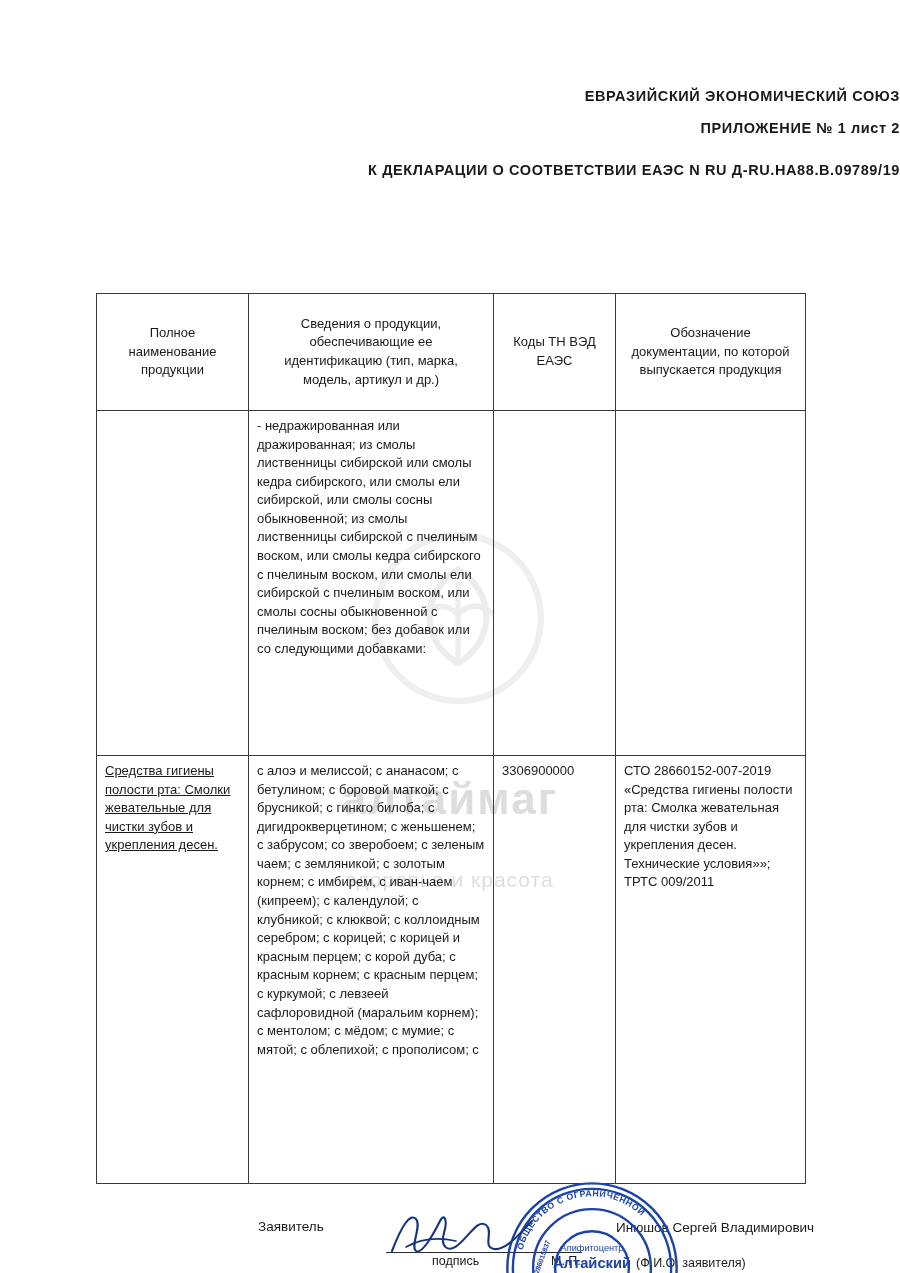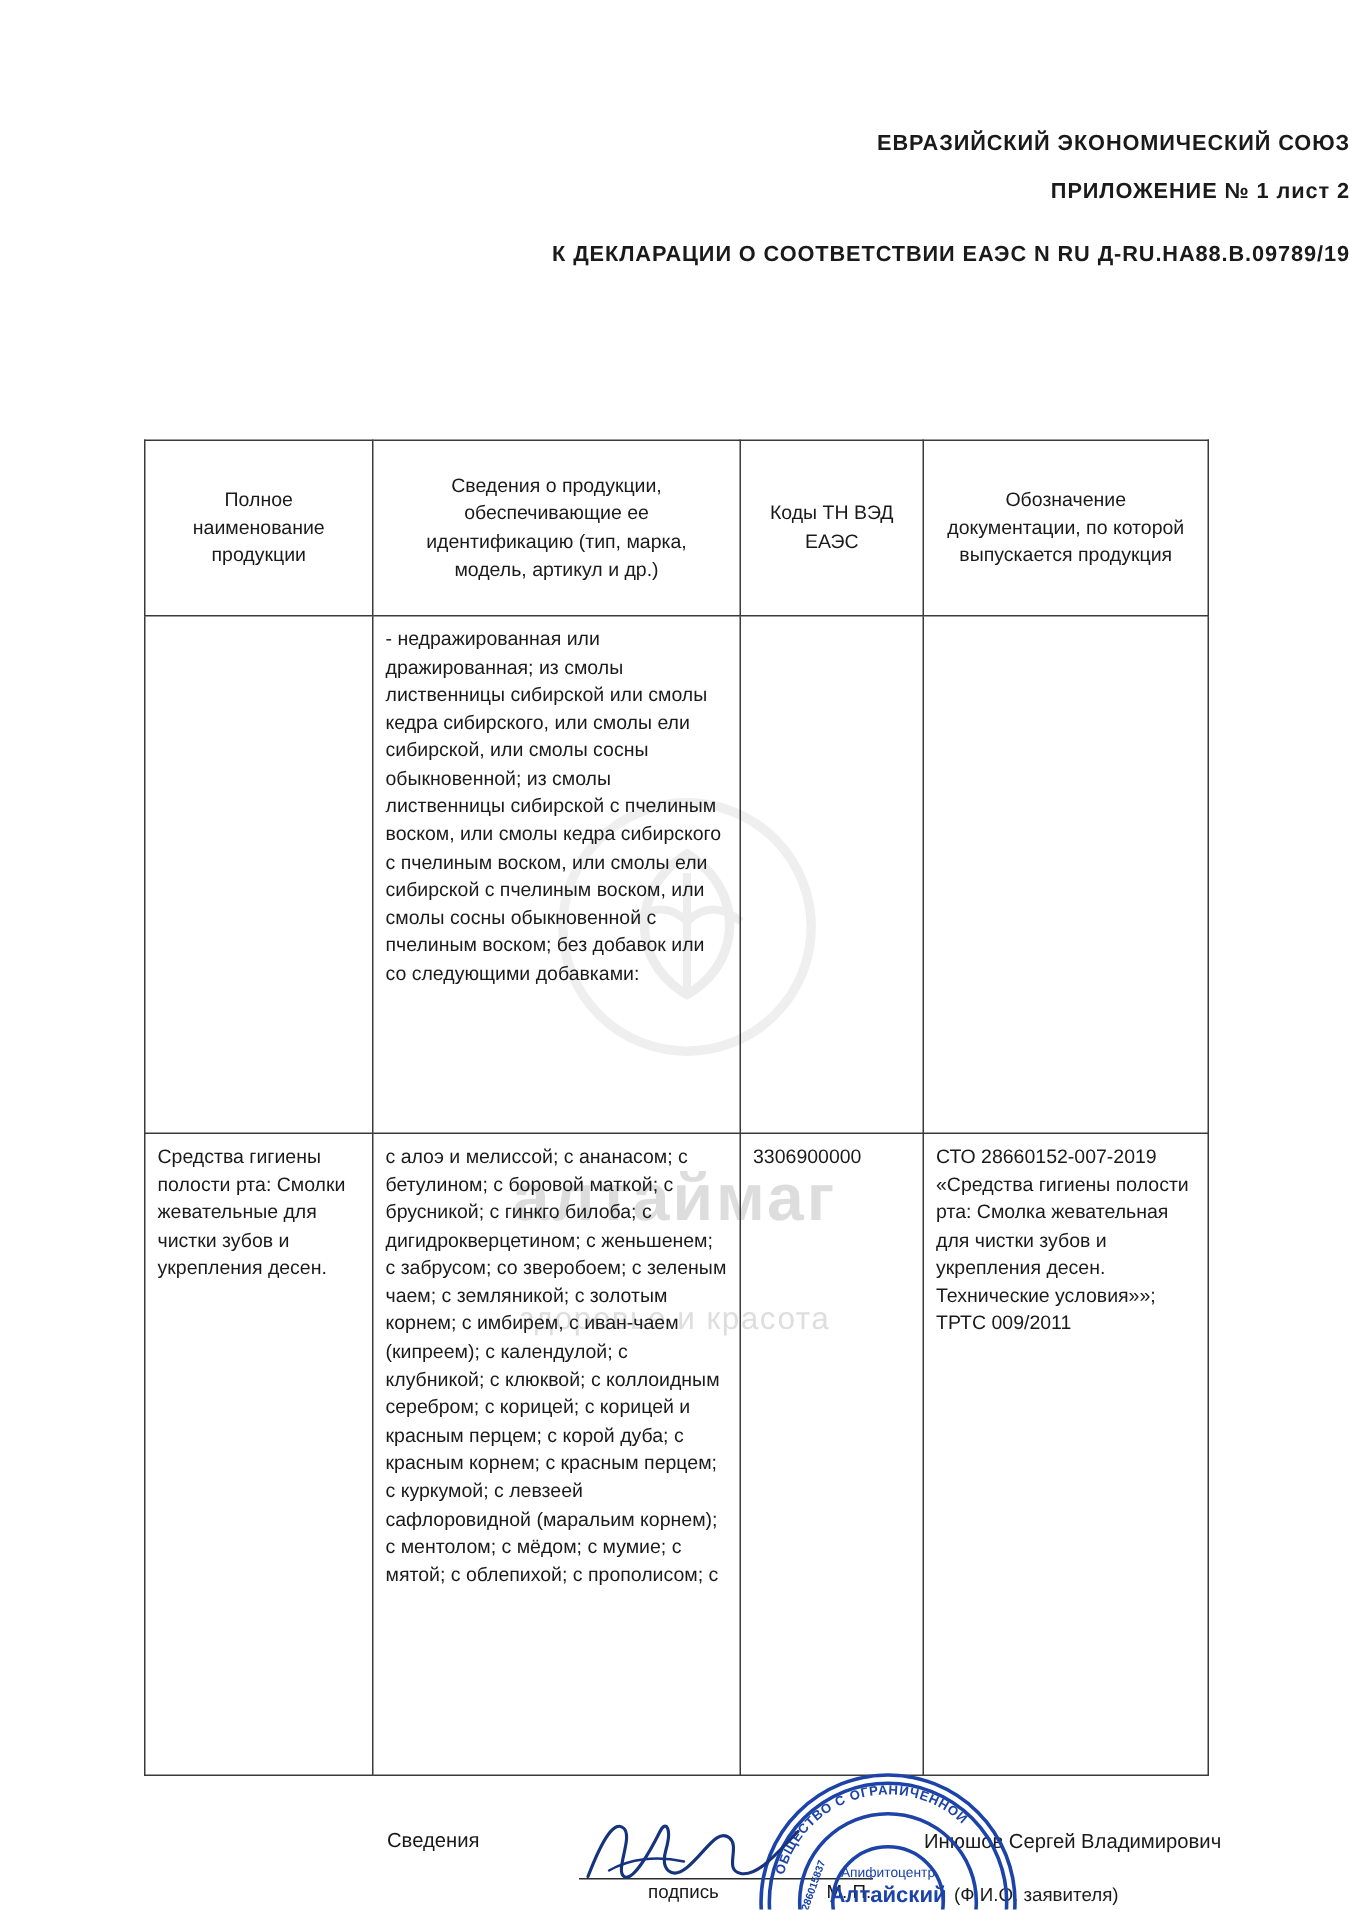--- a/index.html
+++ b/index.html
@@ -103,20 +103,21 @@
     height: 92px;
   }
   col.c1 { width: 152px; }
   col.c2 { width: 245px; }
   col.c3 { width: 122px; }
   col.c4 { width: 190px; }
 
   .cell-top-pad { padding-top: 12px; }
   .cell-name {
     vertical-align: middle;
+    text-decoration: underline;
   }
   .row-long td { height: 330px; }
   .row-codes td { height: 413px; }
 
   
   .sign-block {
     position: absolute;
     left: 96px;
     top: 1113px;
     width: 709px;
@@ -230,21 +231,21 @@
         <tr class="row-codes">
           <td class="cell-name">Средства гигиены полости рта: Смолки жевательные для чистки зубов и укрепления десен.</td>
           <td class="cell-top-pad"> с алоэ и мелиссой; с ананасом; с бетулином; с боровой маткой; с брусникой; с гинкго билоба; с дигидрокверцетином; с женьшенем; с забрусом; со зверобоем; с зеленым чаем; с земляникой; с золотым корнем; с имбирем, с иван-чаем (кипреем); с календулой; с клубникой; с клюквой; с коллоидным серебром; с корицей; с корицей и красным перцем; с корой дуба; с красным корнем; с красным перцем; с куркумой; с левзеей сафлоровидной (маральим корнем); с ментолом; с мёдом; с мумие; с мятой; с облепихой; с прополисом; с</td>
           <td class="cell-top-pad">3306900000</td>
           <td class="cell-top-pad">СТО 28660152-007-2019 «Средства гигиены полости рта: Смолка жевательная для чистки зубов и укрепления десен. Технические условия»»; ТРТС 009/2011</td>
         </tr>
       </tbody>
     </table>
 
     <div class="sign-block">
-      <div class="sign-label">Сведения</div>
+      <div class="sign-label">Заявитель</div>
       <div class="sign-line"></div>
 
       <svg class="scribble" viewBox="0 0 160 60">
         <path d="M10 48 C20 22, 28 10, 34 16 C40 22, 28 44, 34 48 C40 52, 52 30, 58 18 C62 10, 66 16, 62 30 C58 44, 66 50, 76 42 C88 32, 96 16, 104 22 C112 28, 100 44, 112 46 C124 48, 138 30, 150 18" fill="none" stroke="#16347d" stroke-width="2.1" stroke-linecap="round"></path>
         <path d="M24 44 C38 36, 56 34, 74 38" fill="none" stroke="#16347d" stroke-width="1.6" stroke-linecap="round"></path>
       </svg>
 
       <div class="sign-podpis">подпись</div>
       <div class="sign-mp">М. П.</div>
       <div class="sign-name">Инюшов Сергей Владимирович</div>

